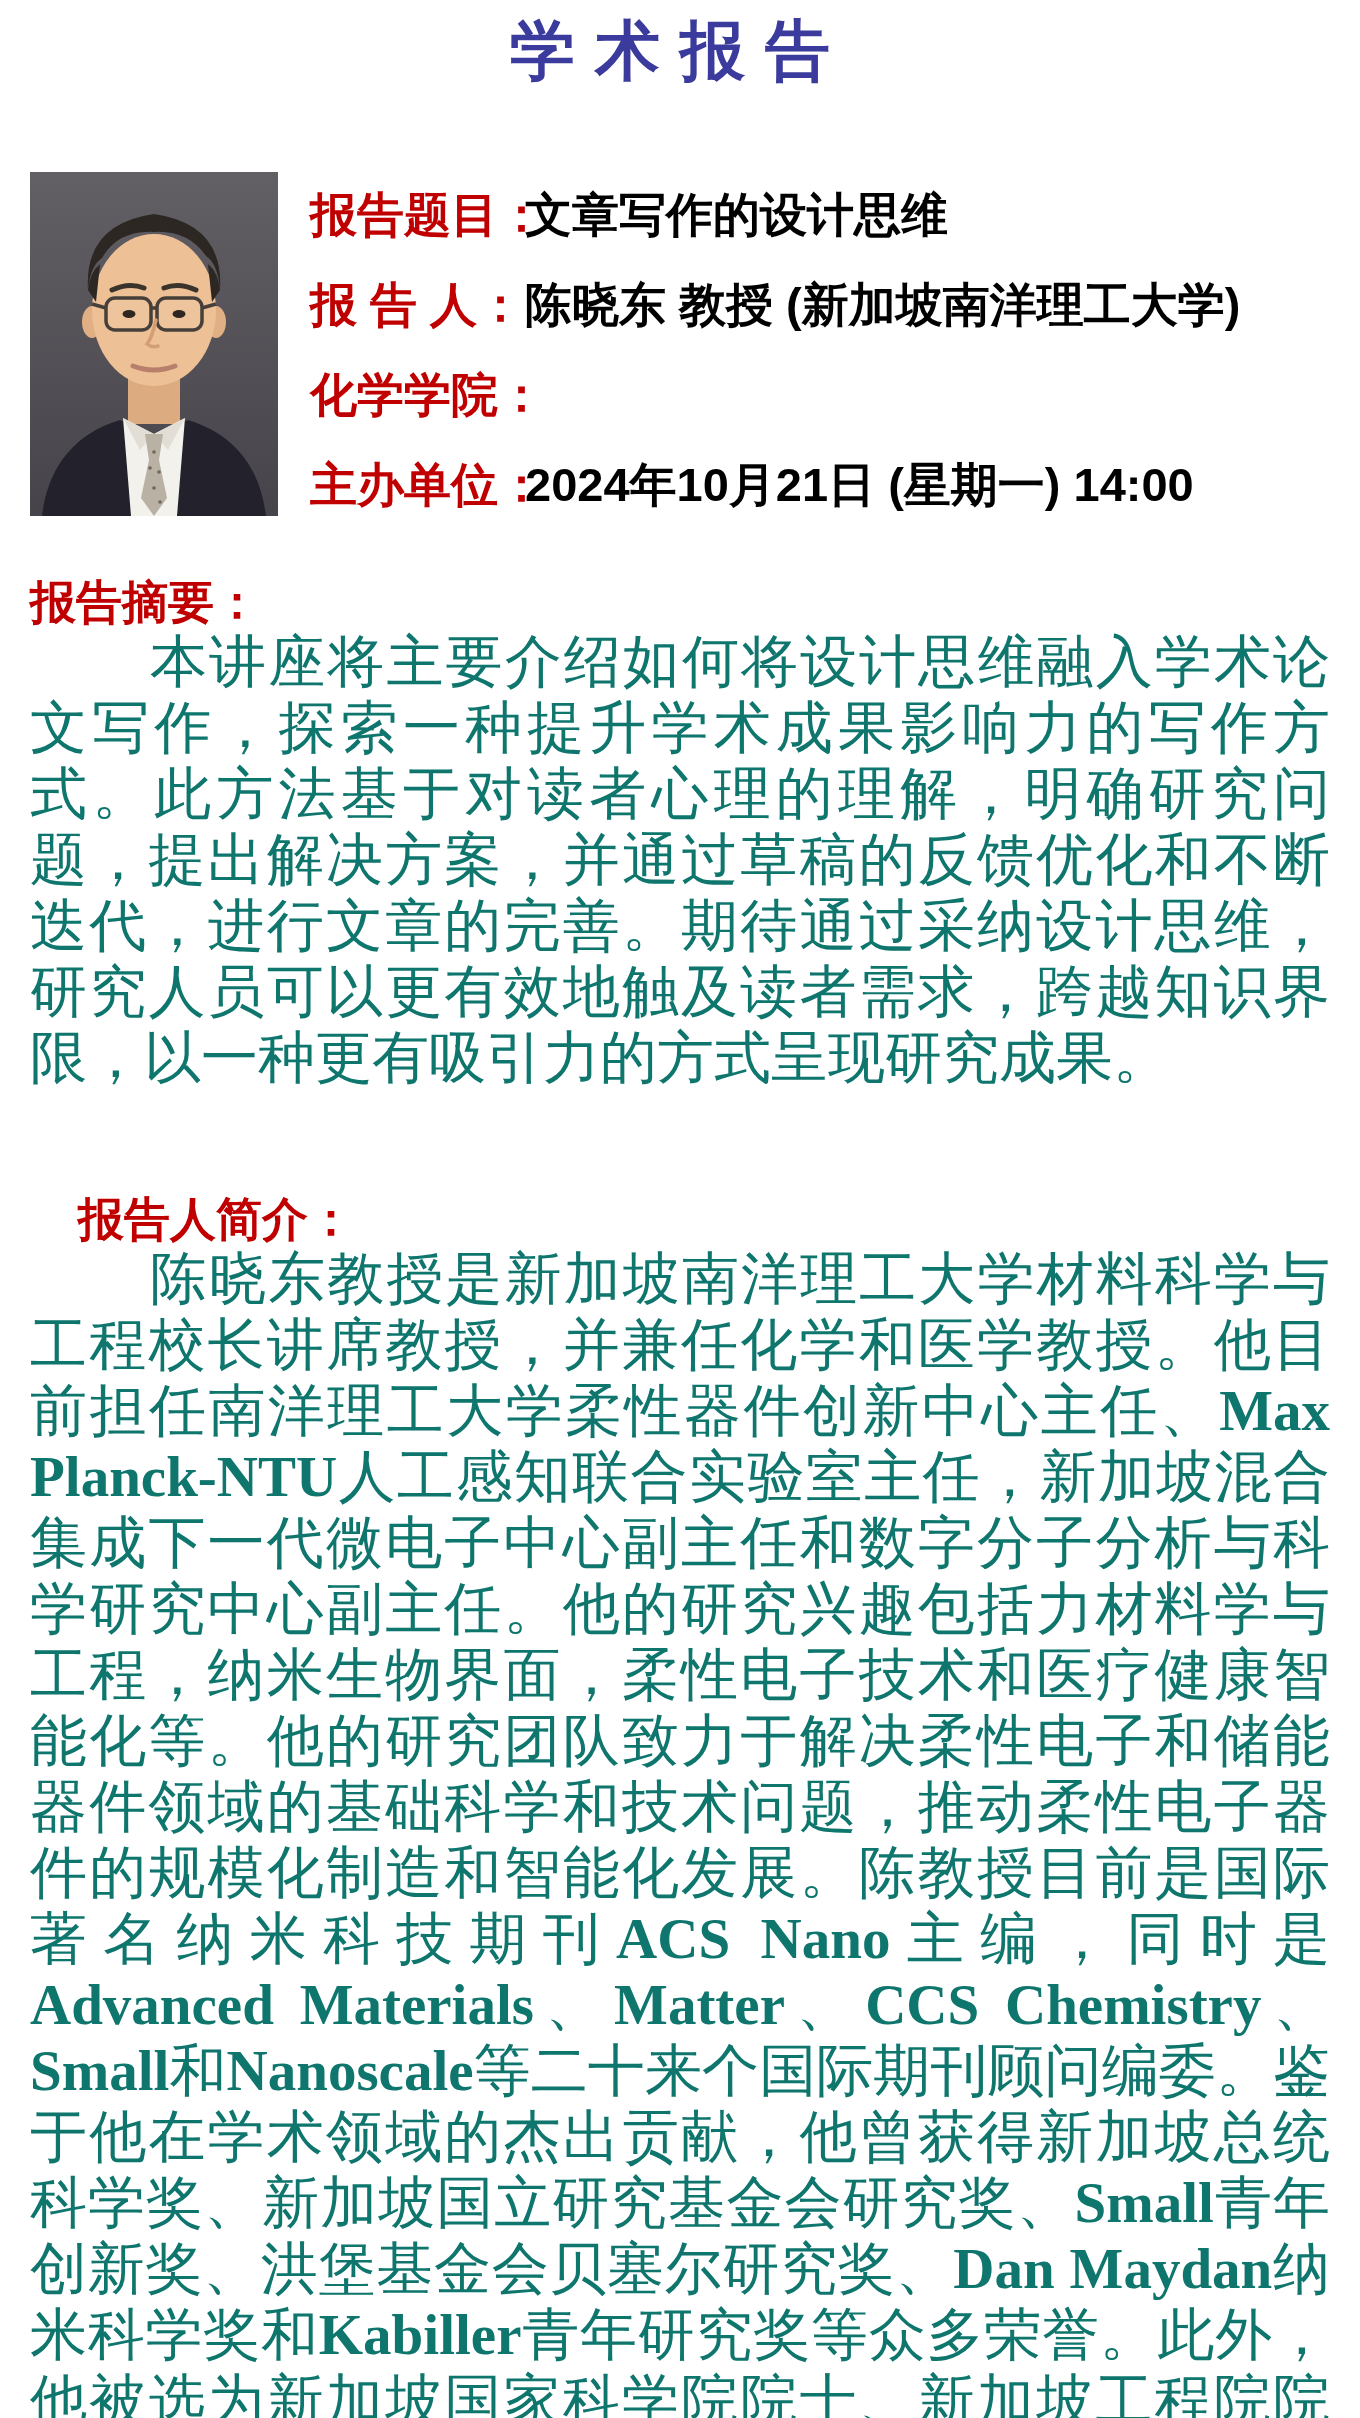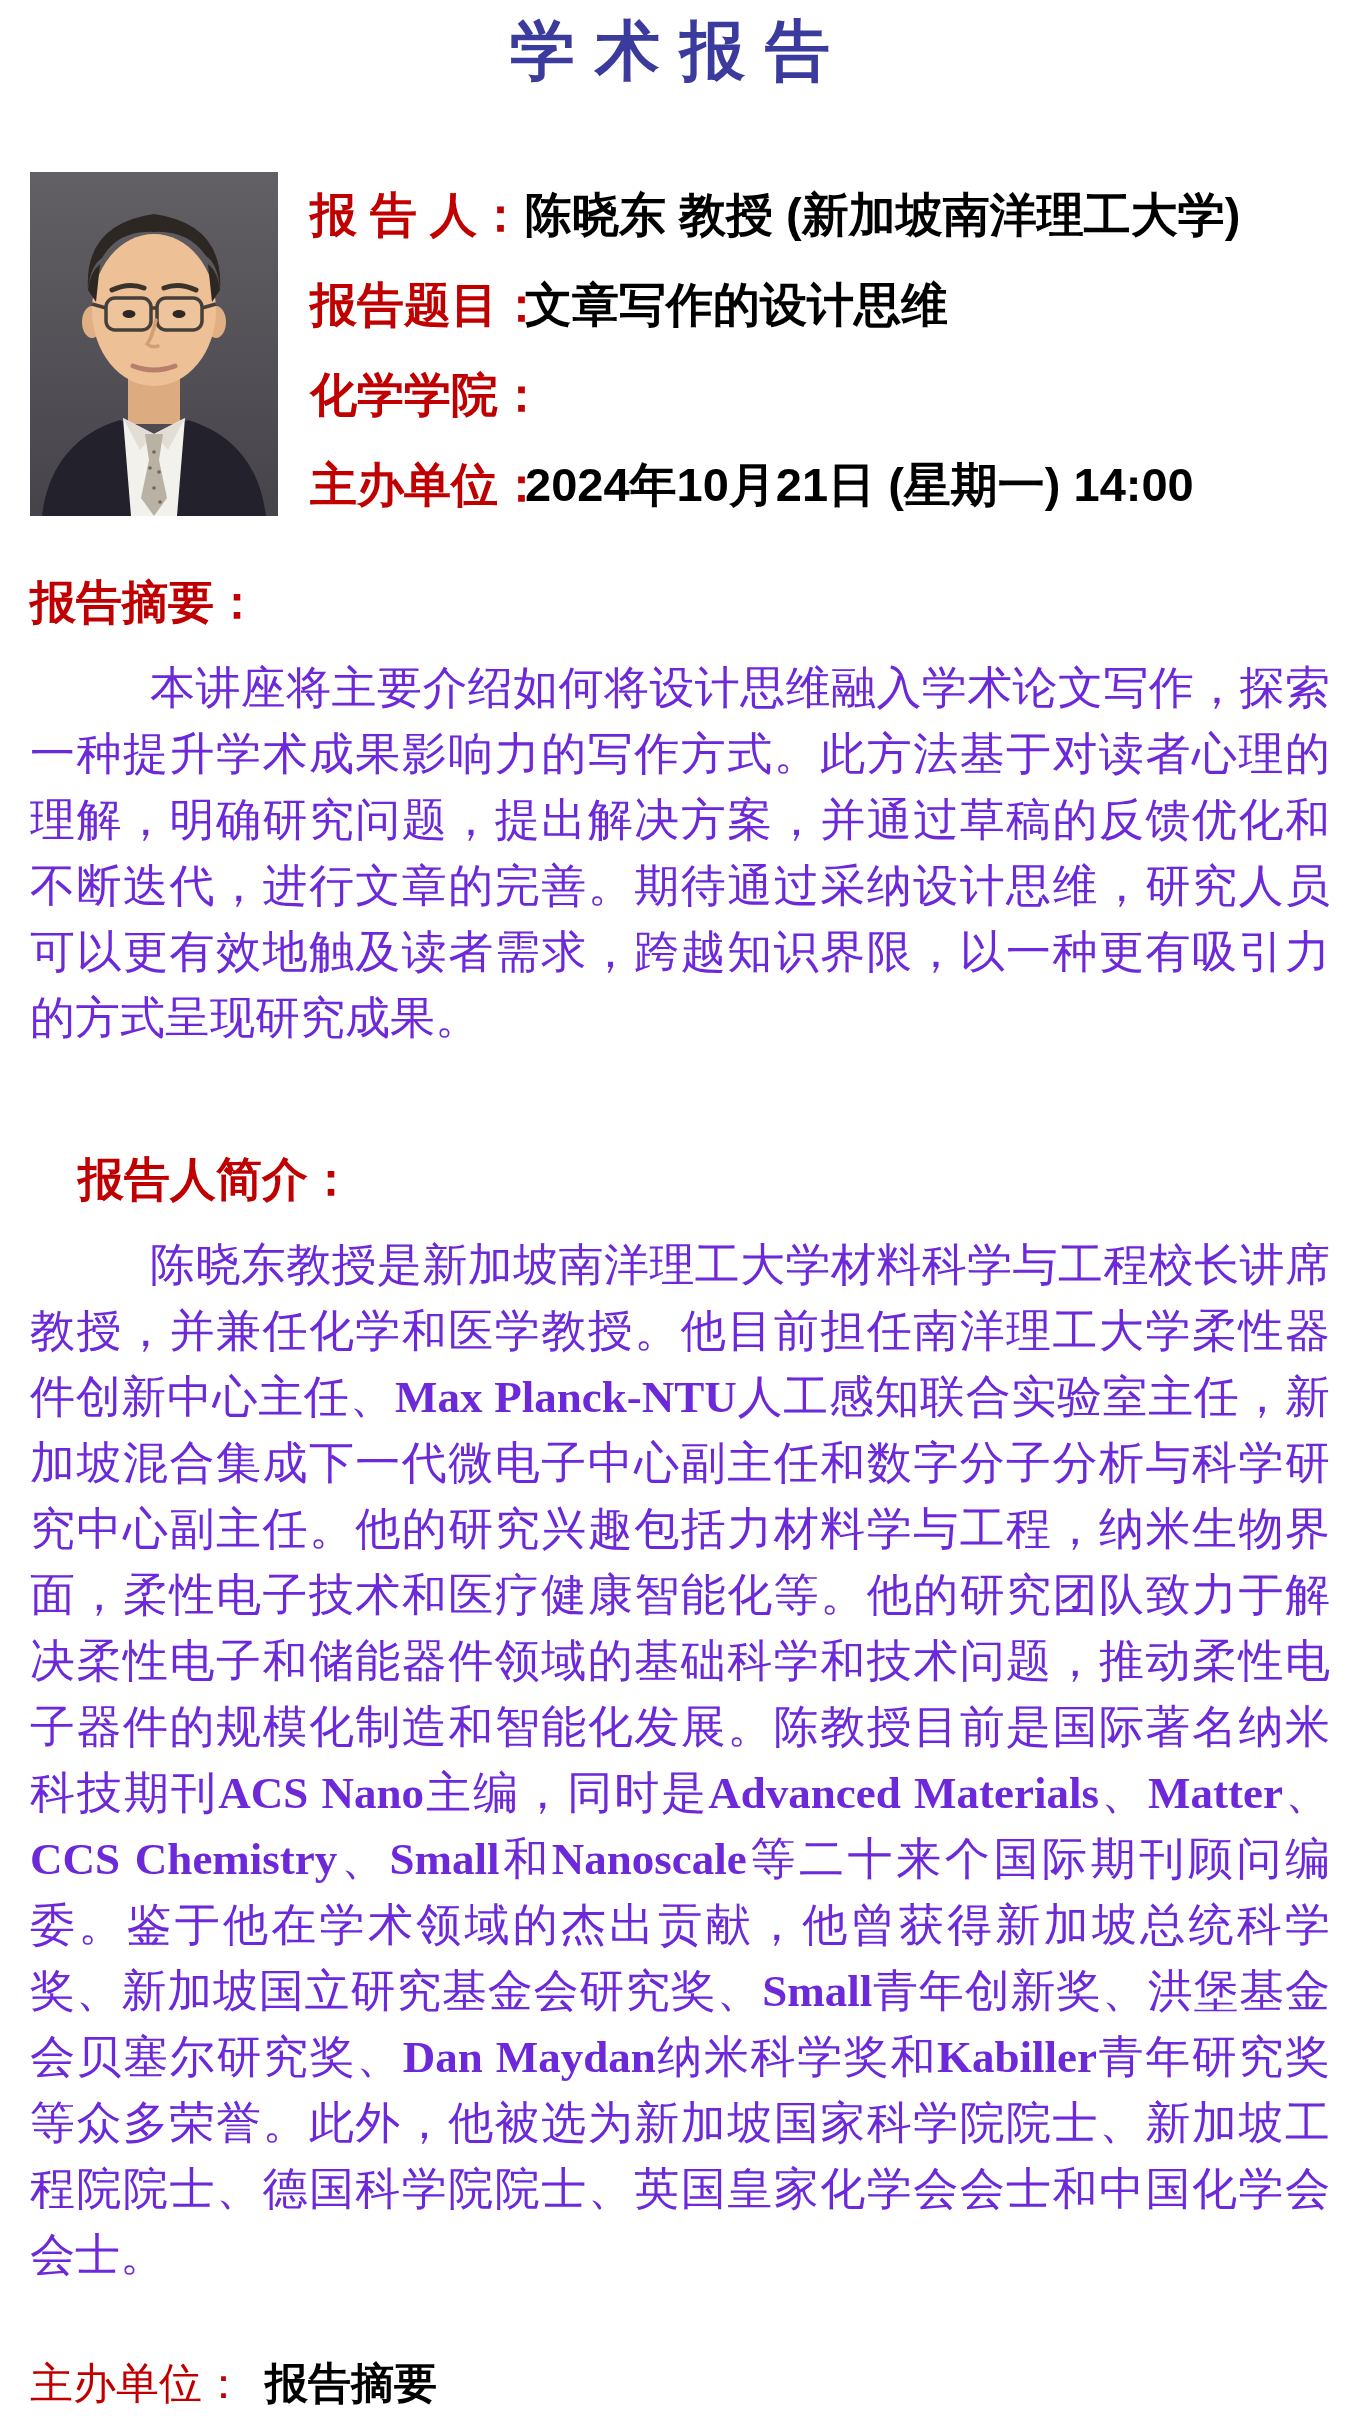--- a/index.html
+++ b/index.html
@@ -62,25 +62,24 @@
     color: #000000;
   }
   .section-heading {
     font-weight: bold;
     font-size: 46px;
     line-height: 1.15;
     color: #c00000;
   }
   .abstract-heading { margin-top: 60px; }
   .body-paragraph {
-    margin-top: 26px;
     font-family: "Liberation Serif", serif;
-    font-size: 45px;
+    font-size: 57px;
     line-height: 66px;
-    color: #6d28d9;
+    color: #0f766e;
     text-align: justify;
     text-indent: 120px;
   }
   .body-paragraph .b {
     font-weight: bold;
   }
   .bio-heading { margin-top: 102px; margin-left: 48px; }
   .organizer {
     margin-top: 56px;
     display: flex;
@@ -158,26 +157,26 @@
         <ellipse cx="149" cy="142" rx="6.5" ry="4" fill="#2e2620"></ellipse>
 
         <path d="M126 148 Q122 166 117 172 Q122 176 128 174" stroke="#d49e74" stroke-width="3.5" fill="none" stroke-linecap="round"></path>
 
         <path d="M103 194 Q124 202 145 194" stroke="#b97f6d" stroke-width="5" fill="none" stroke-linecap="round"></path>
       </svg>
     </div>
 
     <div class="details">
       <div class="detail-row">
+        <span class="detail-label">报告题目：</span>
+        <span class="detail-value">文章写作的设计思维</span>
+      </div>
+      <div class="detail-row">
         <span class="detail-label">报 告 人：</span>
         <span class="detail-value">陈晓东 教授 (新加坡南洋理工大学)</span>
-      </div>
-      <div class="detail-row">
-        <span class="detail-label">报告题目：</span>
-        <span class="detail-value">文章写作的设计思维</span>
       </div>
       <div class="detail-row">
         <span class="detail-label">化学学院：</span>
       </div>
       <div class="detail-row">
         <span class="detail-label">主办单位：</span>
         <span class="detail-value">2024年10月21日 (星期一) 14:00</span>
       </div>
     </div>
   </div>

